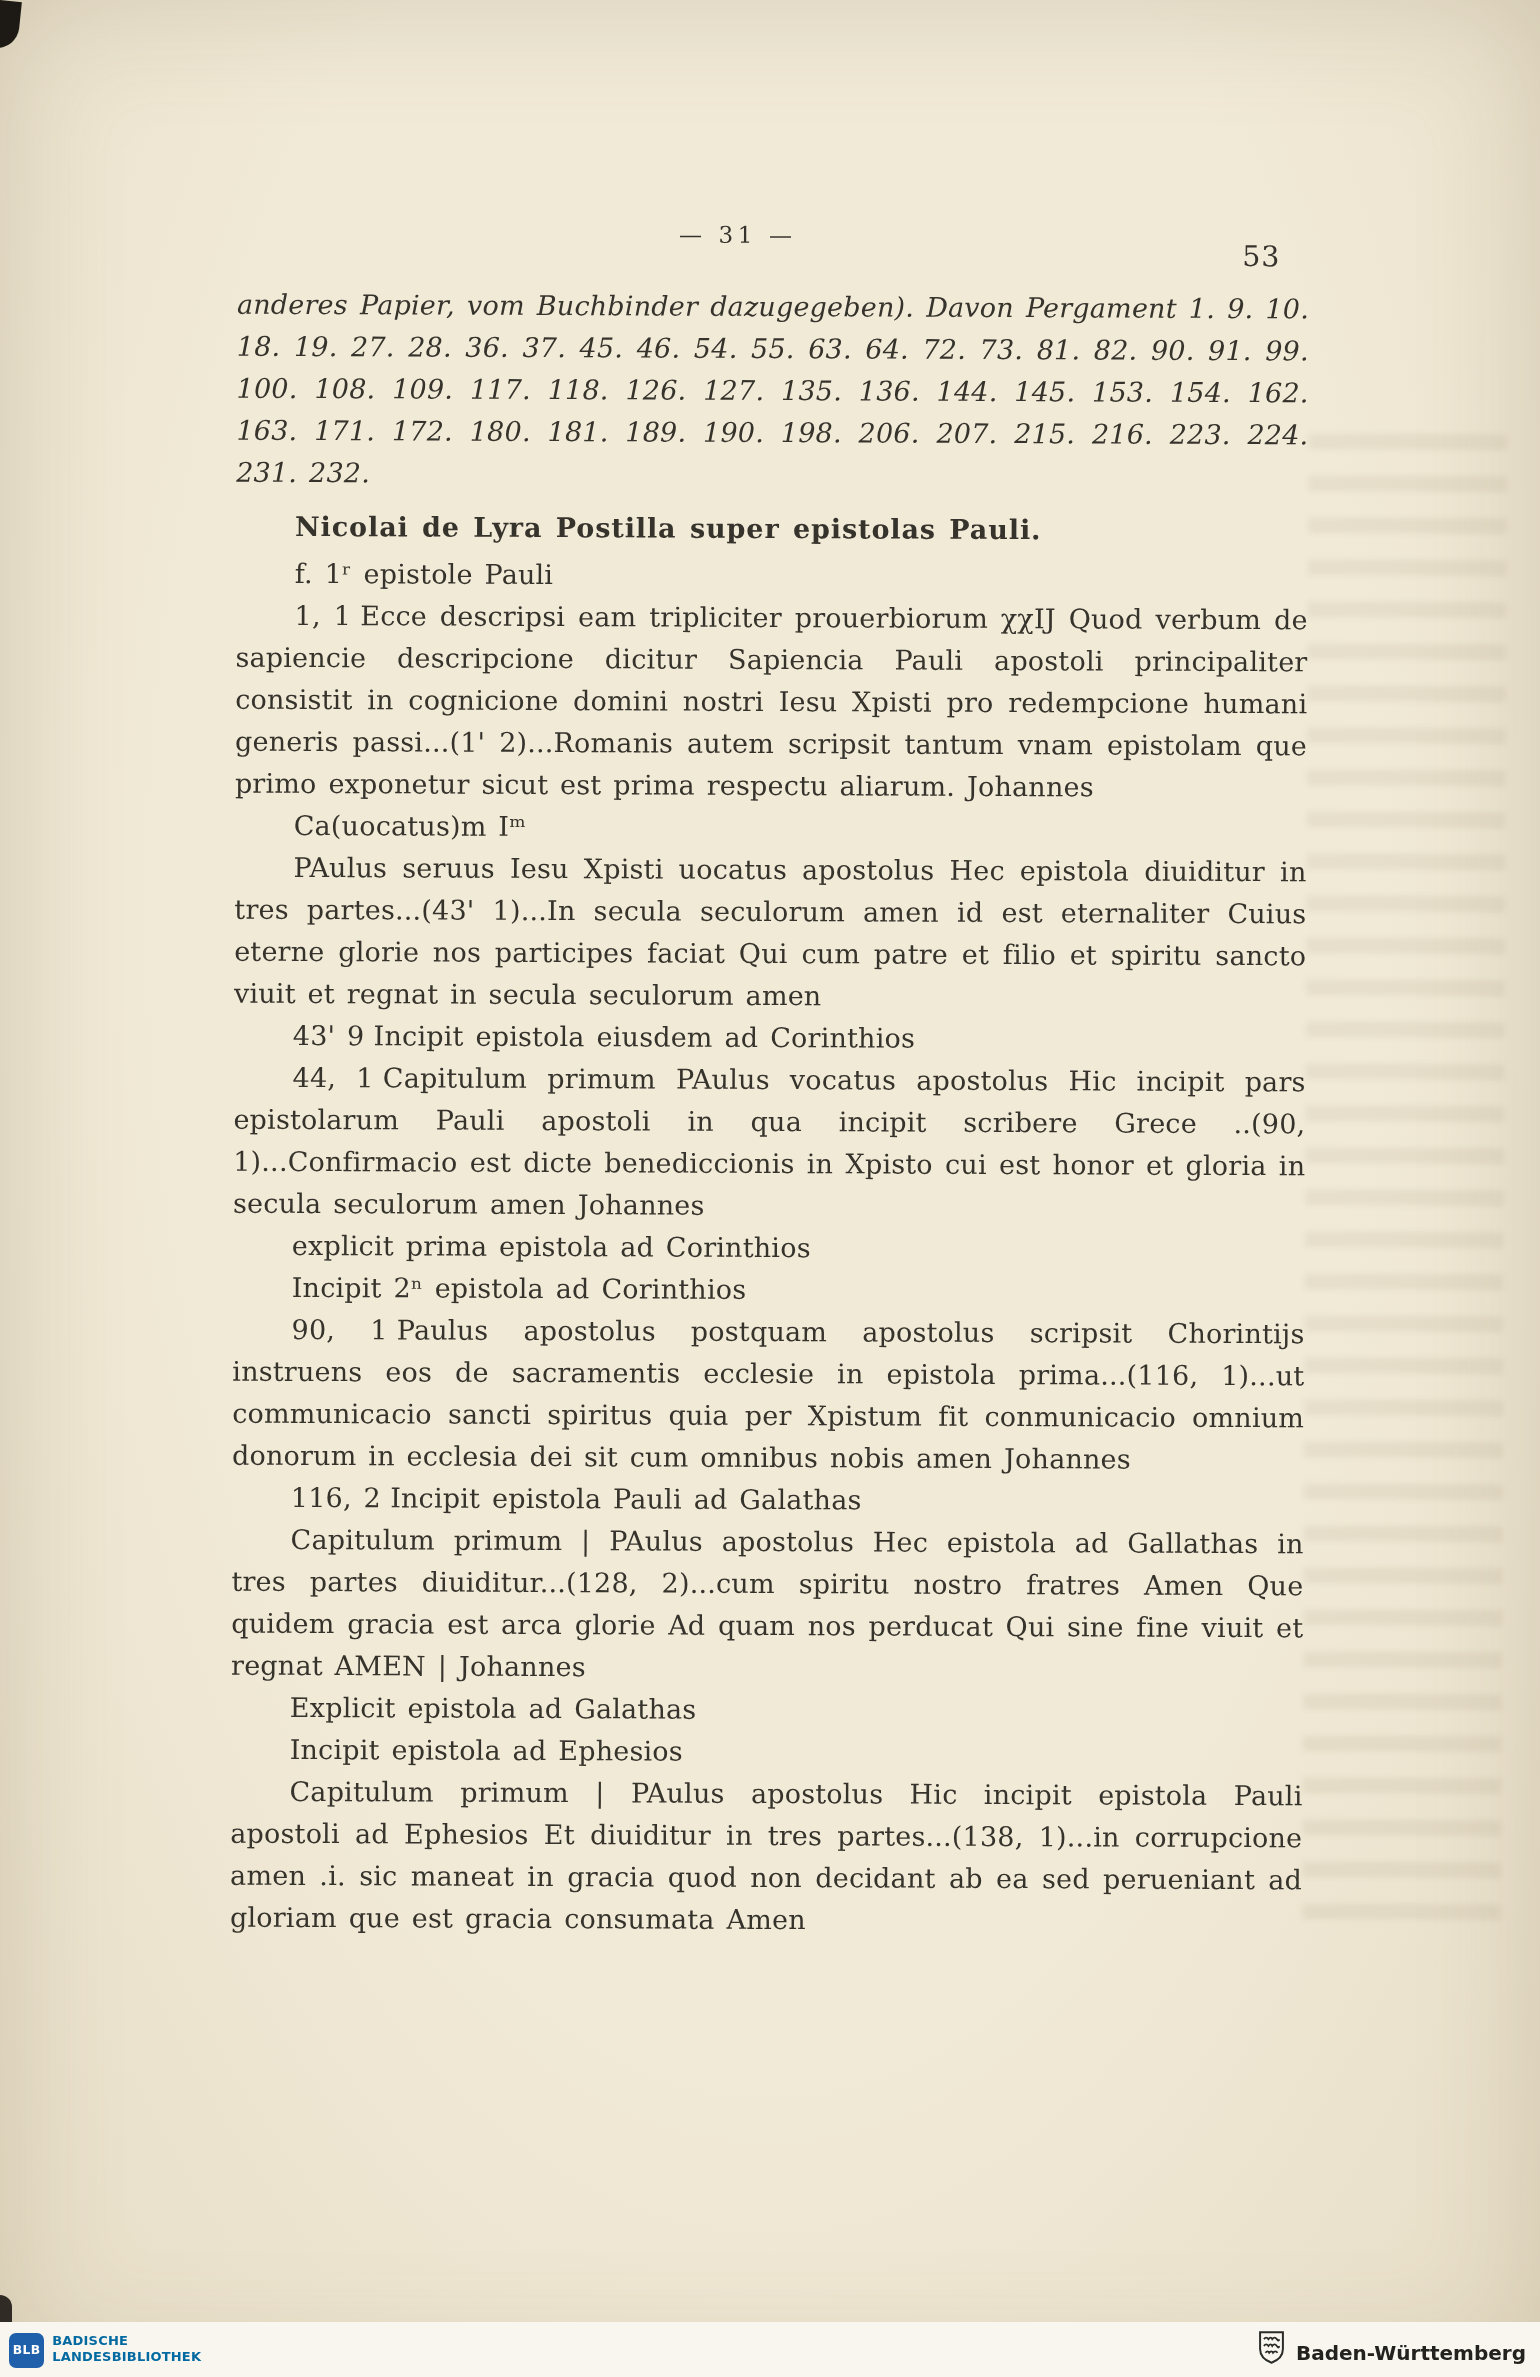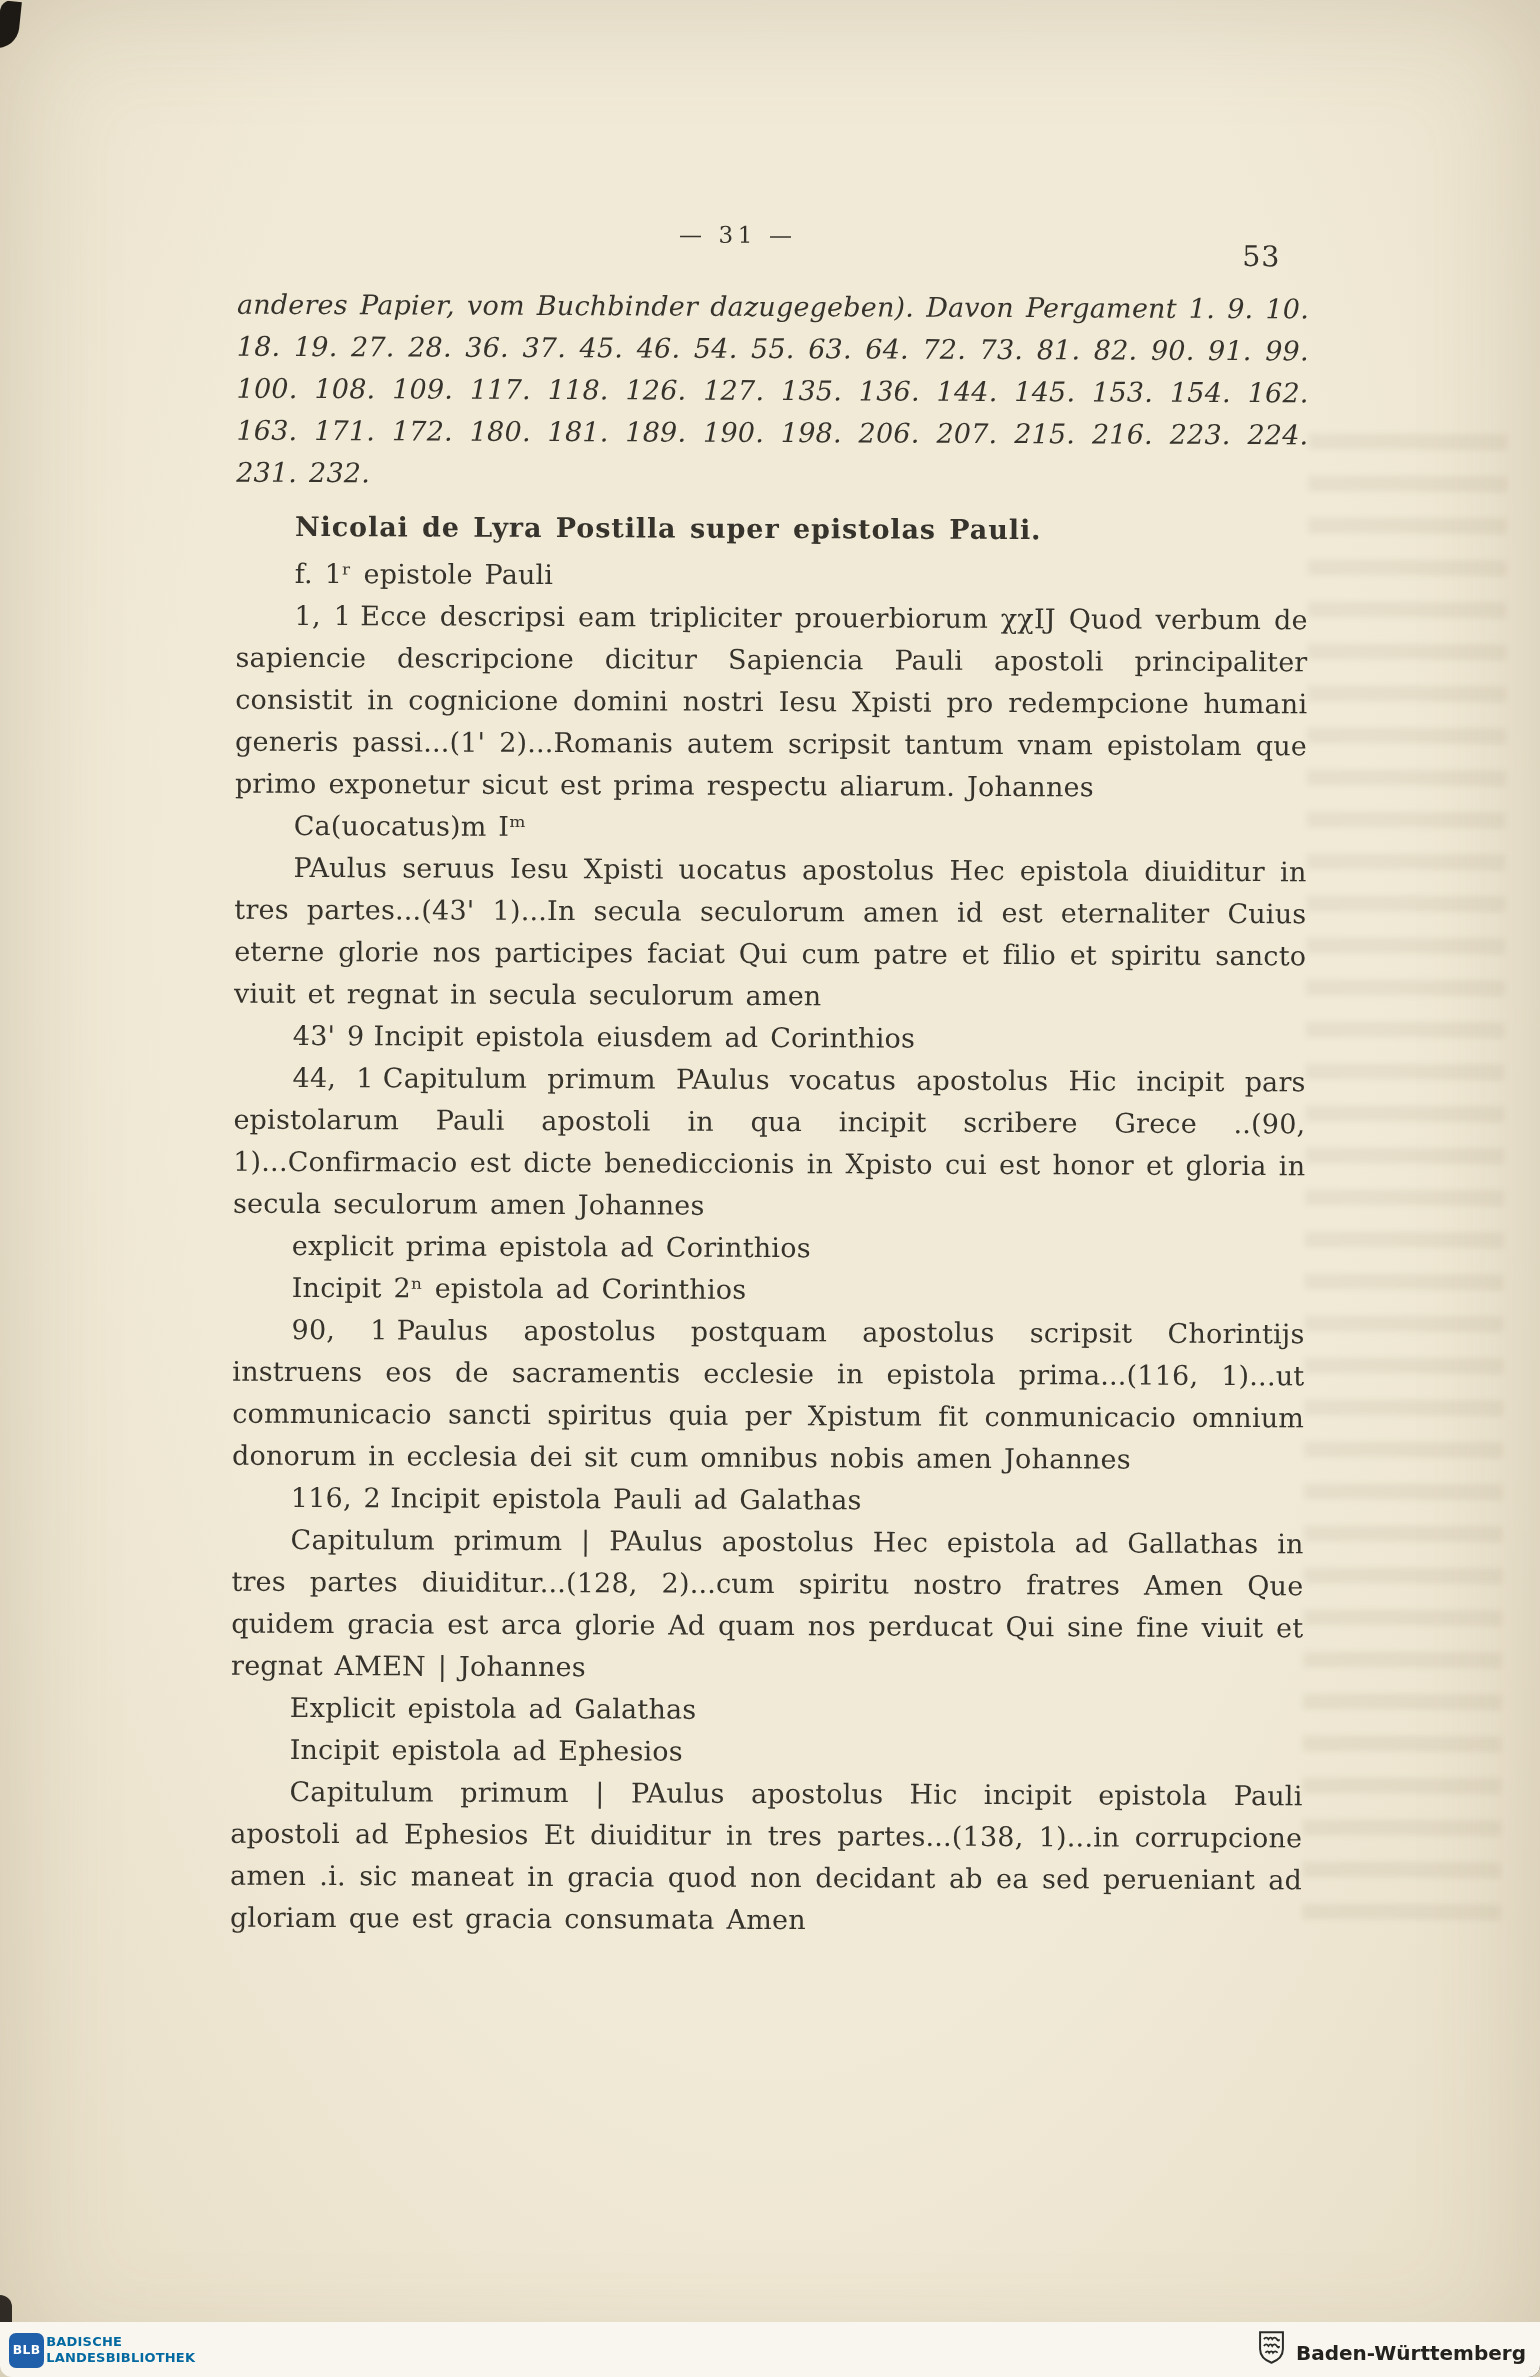--- a/index.html
+++ b/index.html
@@ -10,21 +10,20 @@
   }
   .page {
     position: relative;
     width: 1540px;
     height: 2377px;
     overflow: hidden;
     color: var(--ink, #36332c);
     background:
       radial-gradient(ellipse at 50% 38%, var(--paper, #f3edda) 0%, var(--paper, #f1ead7) 55%, var(--paper-edge, #e7ddc6) 100%);
     box-shadow: inset 0 0 123px rgba(120, 100, 70, 0.22);
-    border-radius: 12px;
   }
 
   
   .scan-content {
     position: absolute;
     inset: 0;
     transform: rotate(0.25deg);
     transform-origin: 770px 308px;
   }
 
@@ -117,21 +116,21 @@
   .footer {
     position: absolute;
     left: 0; right: 0; bottom: 0;
     height: 55px;
     background: var(--footer-bg, #f8f6ef);
     font-family: "DejaVu Sans", "Liberation Sans", sans-serif;
   }
   .blb-logo {
     position: absolute;
     left: 9.2px; bottom: 9.2px;
-    display: flex; align-items: center; gap: 2px;
+    display: flex; gap: 8px;
   }
   .blb-square {
     width: 35px; height: 35px;
     background: var(--blb-blue, #2060aa);
     border-radius: 7px;
     color: #ffffff;
     font-weight: bold;
     font-size: 12.3px;
     display: flex; align-items: center; justify-content: center;
     letter-spacing: 0.4px;

